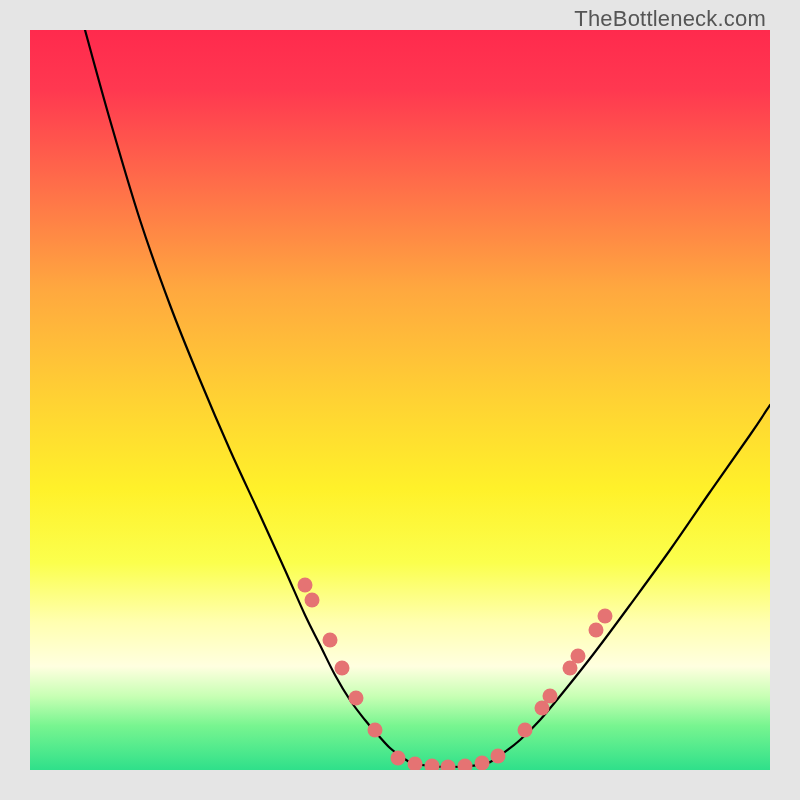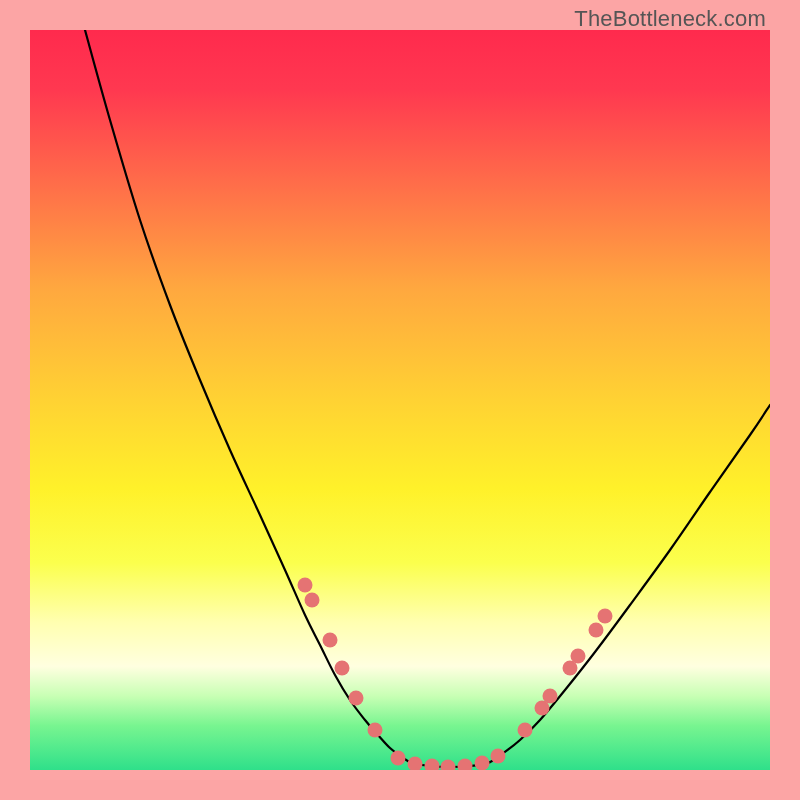--- a/index.html
+++ b/index.html
@@ -8,21 +8,21 @@
     width: 800px;
     height: 800px;
     overflow: hidden;
     background: #000;
     font-family: Arial, Helvetica, sans-serif;
   }
   .frame {
     position: relative;
     width: 800px;
     height: 800px;
-    background: #fca5a5;
+    background: #e5e5e5;
   }
   .plot-area {
     position: absolute;
     left: 30px;
     top: 30px;
     width: 740px;
     height: 740px;
     overflow: hidden;
   }
   .gradient-bg {

